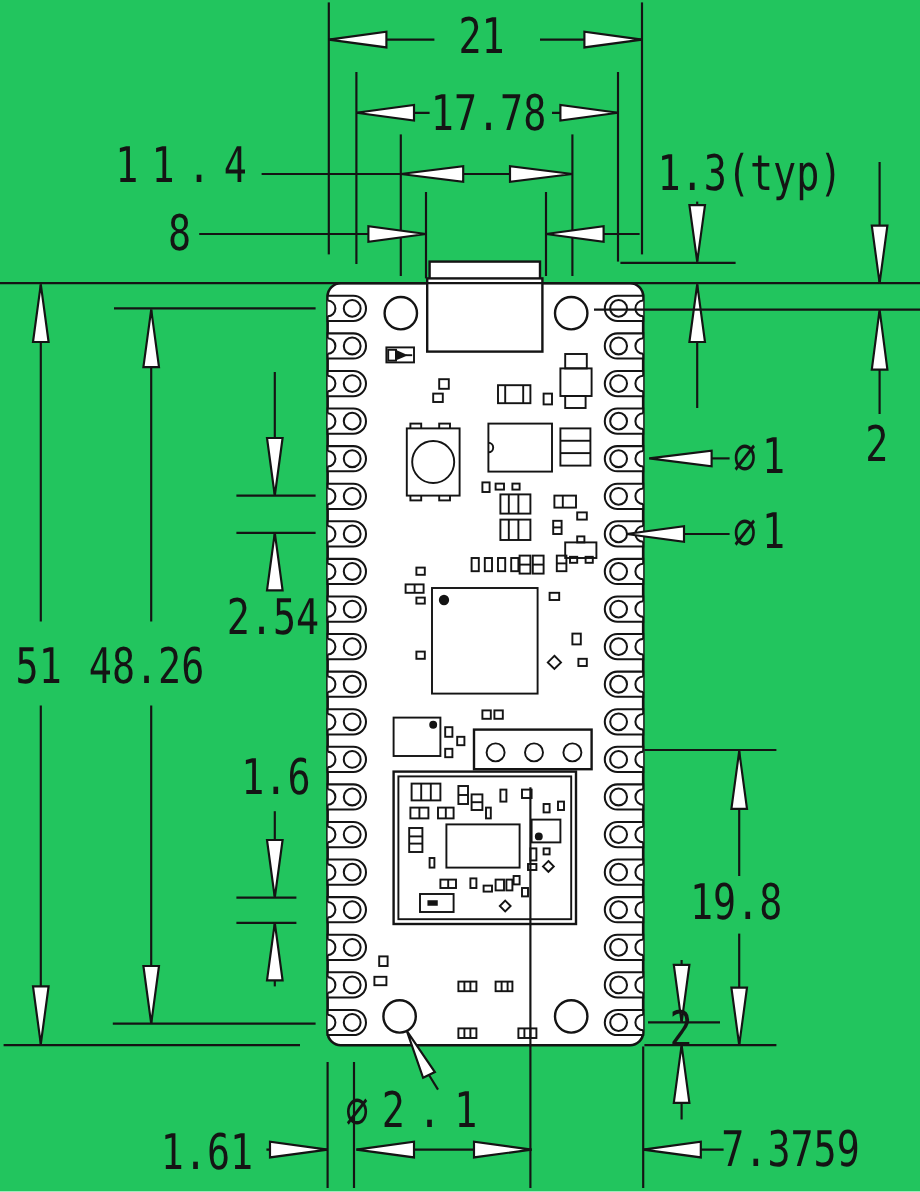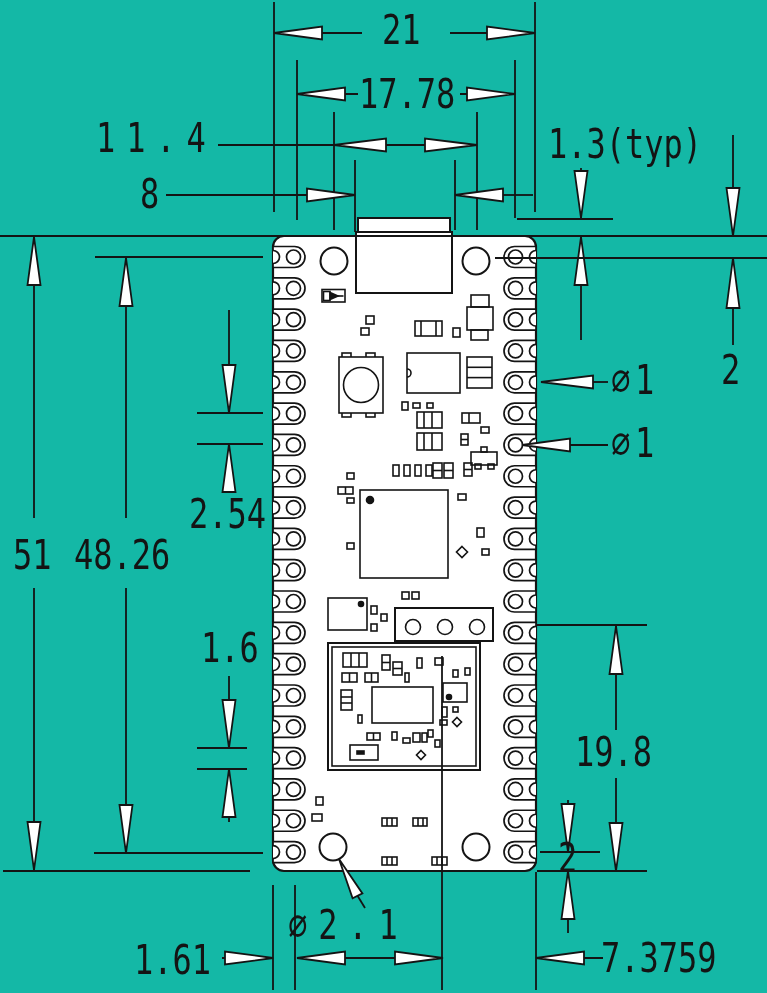--- a/index.html
+++ b/index.html
@@ -1,16 +1,16 @@
 <!DOCTYPE html>
 <html><head>
 <meta charset="utf-8">
 <style>
   html,body{margin:0;padding:0;background:#fff;}
-  .stage{position:relative;width:767px;height:993px;background:#14b8a6;overflow:hidden;
+  .stage{position:relative;width:767px;height:993px;background:#22c55e;overflow:hidden;
          font-family:"DejaVu Sans Mono","Liberation Mono",monospace;}
   svg{position:absolute;left:0;top:0;}
   .dim{position:absolute;font-family:"DejaVu Sans Mono","Liberation Mono",monospace;
        font-size:41px;line-height:1.1;color:#141414;white-space:pre;
        transform:scaleX(0.78);transform-origin:0 0;}
   .sp{letter-spacing:14px;}
   .sp2{letter-spacing:6px;}
 </style>
 </head>
 <body>

